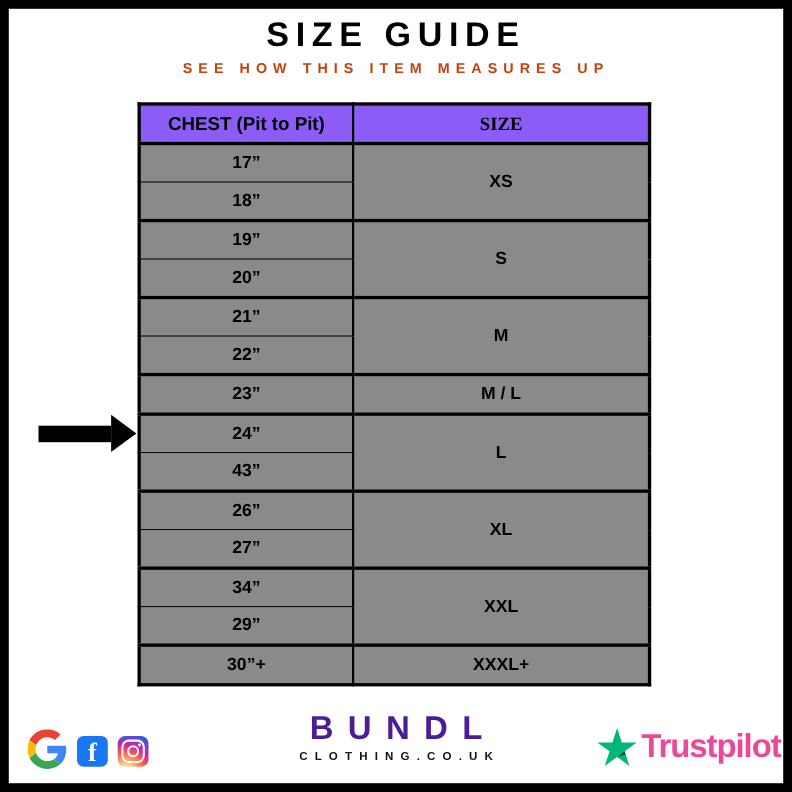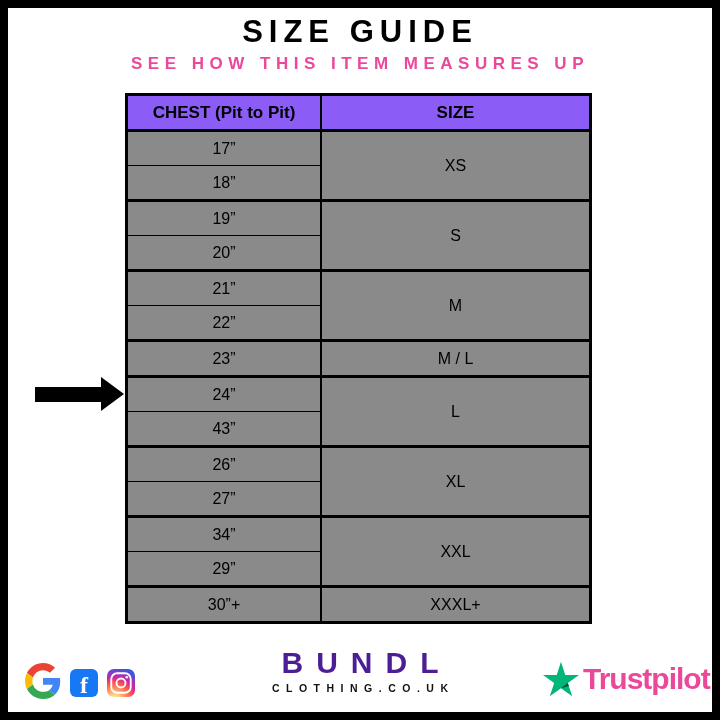--- a/index.html
+++ b/index.html
@@ -31,24 +31,24 @@
     letter-spacing: 6px;
     color: #000;
     margin: 0;
   }
   .subtitle {
     position: absolute;
     top: 54px;
     left: 0;
     width: 720px;
     text-align: center;
-    font-size: 17px;
+    font-size: 13px;
     font-weight: 700;
     letter-spacing: 5.5px;
-    color: #ec4899;
+    color: #c2410c;
     margin: 0;
   }
 
   
   table.size-table {
     position: absolute;
     left: 125px;
     top: 93px;
     width: 465px;
     border-collapse: collapse;
@@ -63,26 +63,26 @@
   }
   table.size-table { border: 3px solid #000; }
   table.size-table th {
     height: 33px;
     background: #8b5cf6;
     font-size: 17px;
     font-weight: 700;
     border-bottom: 3px solid #000;
   }
   th.col-chest { width: 192px; border-right: 2px solid #000; }
-  th.col-size  { width: 267px; }
+  th.col-size  { width: 267px; font-family: Liberation Serif, serif; }
   table.size-table td {
     height: 33px;
     background: #8a8a8a;
     font-size: 16px;
-    font-weight: 400;
+    font-weight: 700;
   }
   td.chest-cell { border-right: 2px solid #000; }
   tr.group-start td { border-top: 3px solid #000; }
   tr.group-inner td.chest-cell { border-top: 1.5px solid #000; }
   td.highlight { background: #ffffff; }
 
   
   .arrow {
     position: absolute;
     left: 35px;

